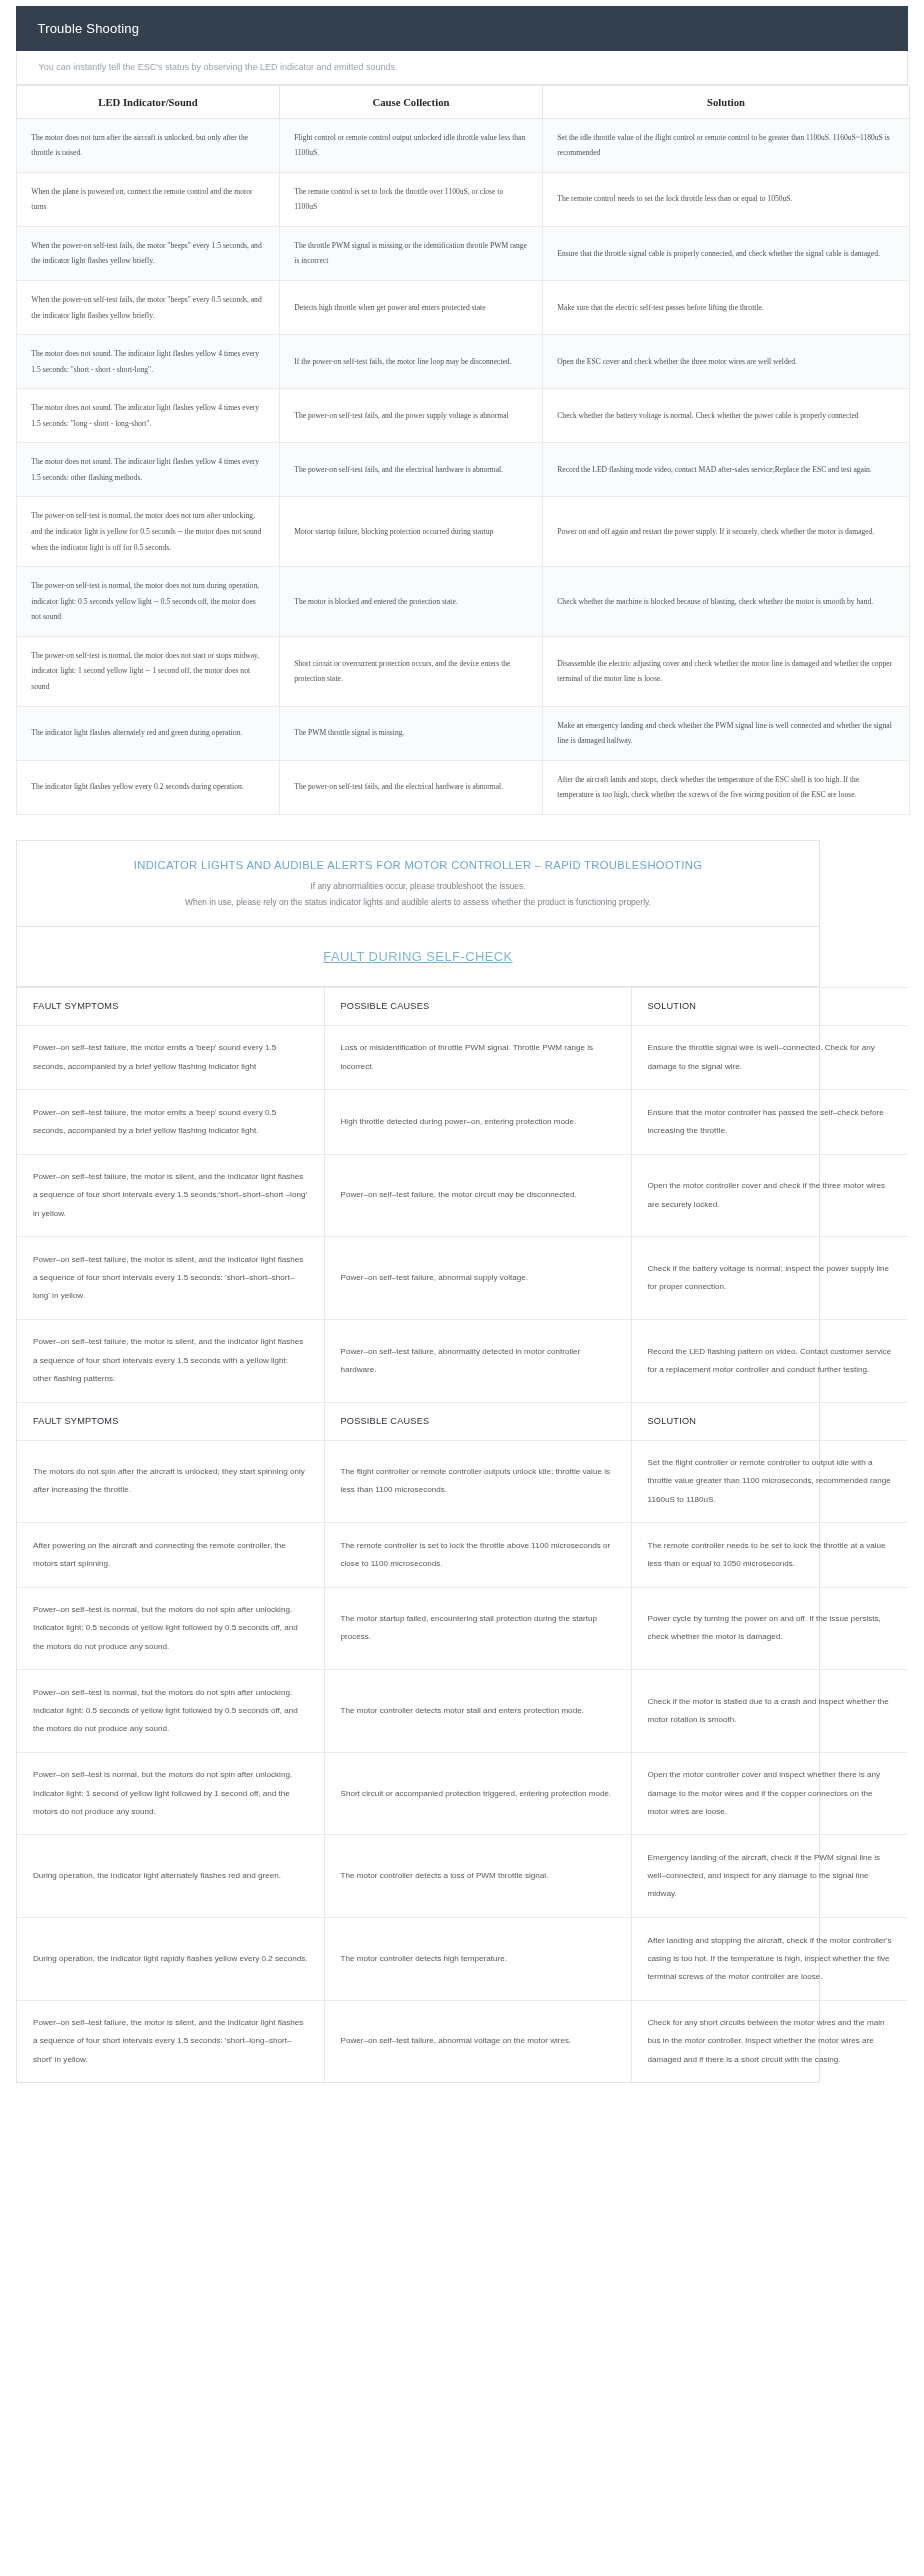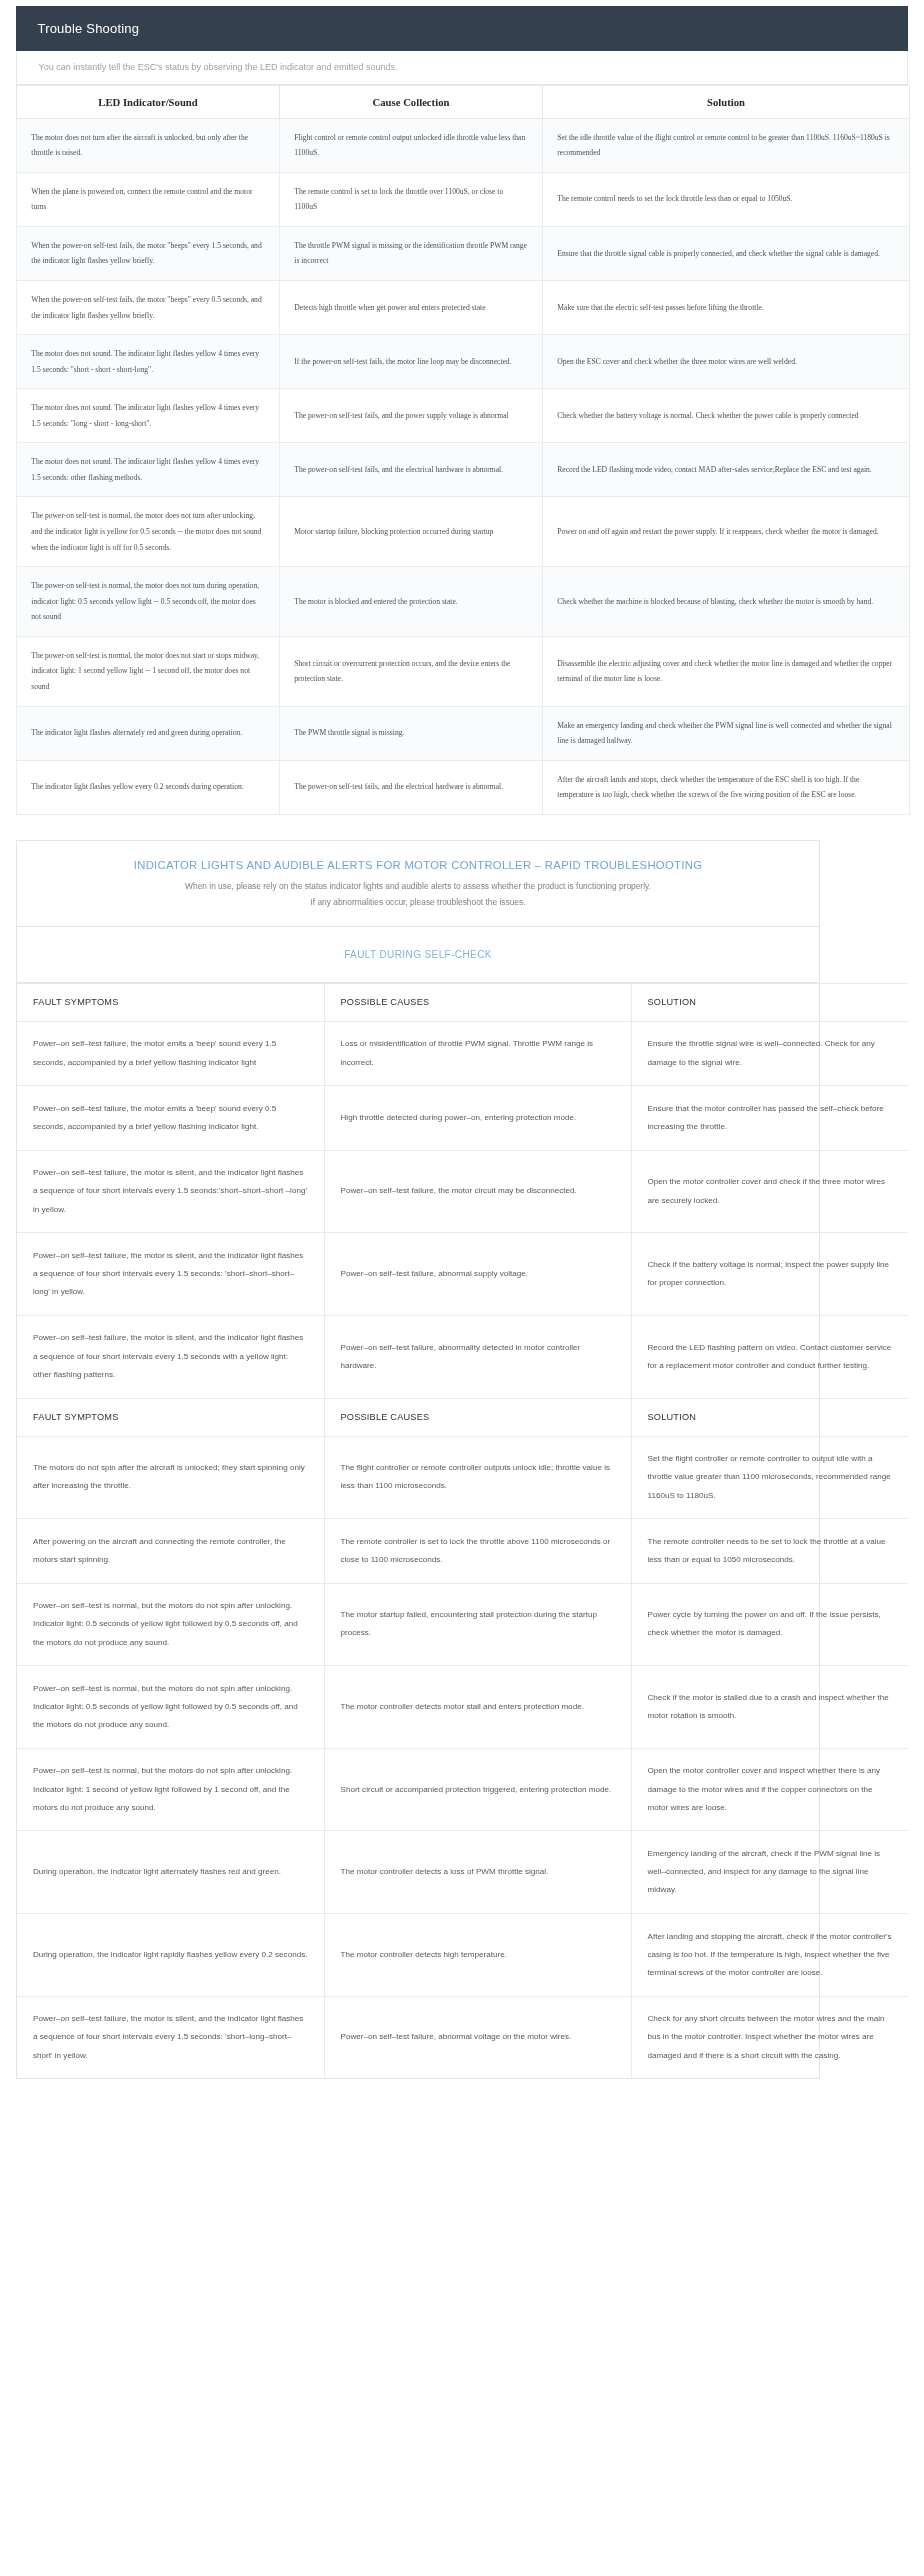--- a/index.html
+++ b/index.html
@@ -88,24 +88,25 @@
   }
   .rt-banner-line {
     color: #7a8289;
     font-size: 8.4px;
     line-height: 1.85;
   }
 
   .rt-sectitle {
     text-align: center;
     color: #7fb4da;
-    font-size: 10px;
+    font-size: 13px;
     letter-spacing: 0.4px;
     padding: 22px 8px 21.5px 8px;
     border-bottom: 0.8px solid #e2e5e8;
+    text-decoration: underline;
   }
 
   table.rt-table {
     width: 100%;
     border-collapse: collapse;
     table-layout: fixed;
   }
   table.rt-table col.r1 { width: 307px; }
   table.rt-table col.r2 { width: 307px; }
   table.rt-table col.r3 { width: 277px; }
@@ -211,21 +212,21 @@
             <td>Check whether the battery voltage is normal. Check whether the power cable is properly connected</td>
           </tr>
           <tr class="alt">
             <td>The motor does not sound. The indicator light flashes yellow 4 times every 1.5 seconds: other flashing methods.</td>
             <td>The power-on self-test fails, and the electrical hardware is abnormal.</td>
             <td>Record the LED flashing mode video, contact MAD after-sales service;Replace the ESC and test again.</td>
           </tr>
           <tr>
             <td>The power-on self-test is normal, the motor does not turn after unlocking, and the indicator light is yellow for 0.5 seconds -- the motor does not sound when the indicator light is off for 0.5 seconds.</td>
             <td>Motor startup failure, blocking protection occurred during startup</td>
-            <td>Power on and off again and restart the power supply. If it reappears, check whether the motor is damaged.</td>
+            <td>Power on and off again and restart the power supply. If it securely, check whether the motor is damaged.</td>
           </tr>
           <tr class="alt">
             <td>The power-on self-test is normal, the motor does not turn during operation, indicator light: 0.5 seconds yellow light -- 0.5 seconds off, the motor does not sound</td>
             <td>The motor is blocked and entered the protection state.</td>
             <td>Check whether the machine is blocked because of blasting, check whether the motor is smooth by hand.</td>
           </tr>
           <tr>
             <td>The power-on self-test is normal, the motor does not start or stops midway, indicator light: 1 second yellow light -- 1 second off, the motor does not sound</td>
             <td>Short circuit or overcurrent protection occurs, and the device enters the protection state.</td>
             <td>Disassemble the electric adjusting cover and check whether the motor line is damaged and whether the copper terminal of the motor line is loose.</td>
@@ -241,22 +242,22 @@
             <td>After the aircraft lands and stops, check whether the temperature of the ESC shell is too high. If the temperature is too high, check whether the screws of the five wiring position of the ESC are loose.</td>
           </tr>
         </tbody>
     </table>
   </div>
 
   <div class="rt-wrap">
 
     <div class="rt-banner">
       <div class="rt-banner-title">INDICATOR LIGHTS AND AUDIBLE ALERTS FOR MOTOR CONTROLLER – RAPID TROUBLESHOOTING</div>
+      <div class="rt-banner-line">If any abnormalities occur, please troubleshoot the issues.</div>
       <div class="rt-banner-line">When in use, please rely on the status indicator lights and audible alerts to assess whether the product is functioning properly.</div>
-      <div class="rt-banner-line">If any abnormalities occur, please troubleshoot the issues.</div>
     </div>
 
     <div class="rt-sectitle">FAULT DURING SELF-CHECK</div>
 
     <table class="rt-table">
       <colgroup>
           <col class="r1">
           <col class="r2">
           <col class="r3">
         </colgroup>

